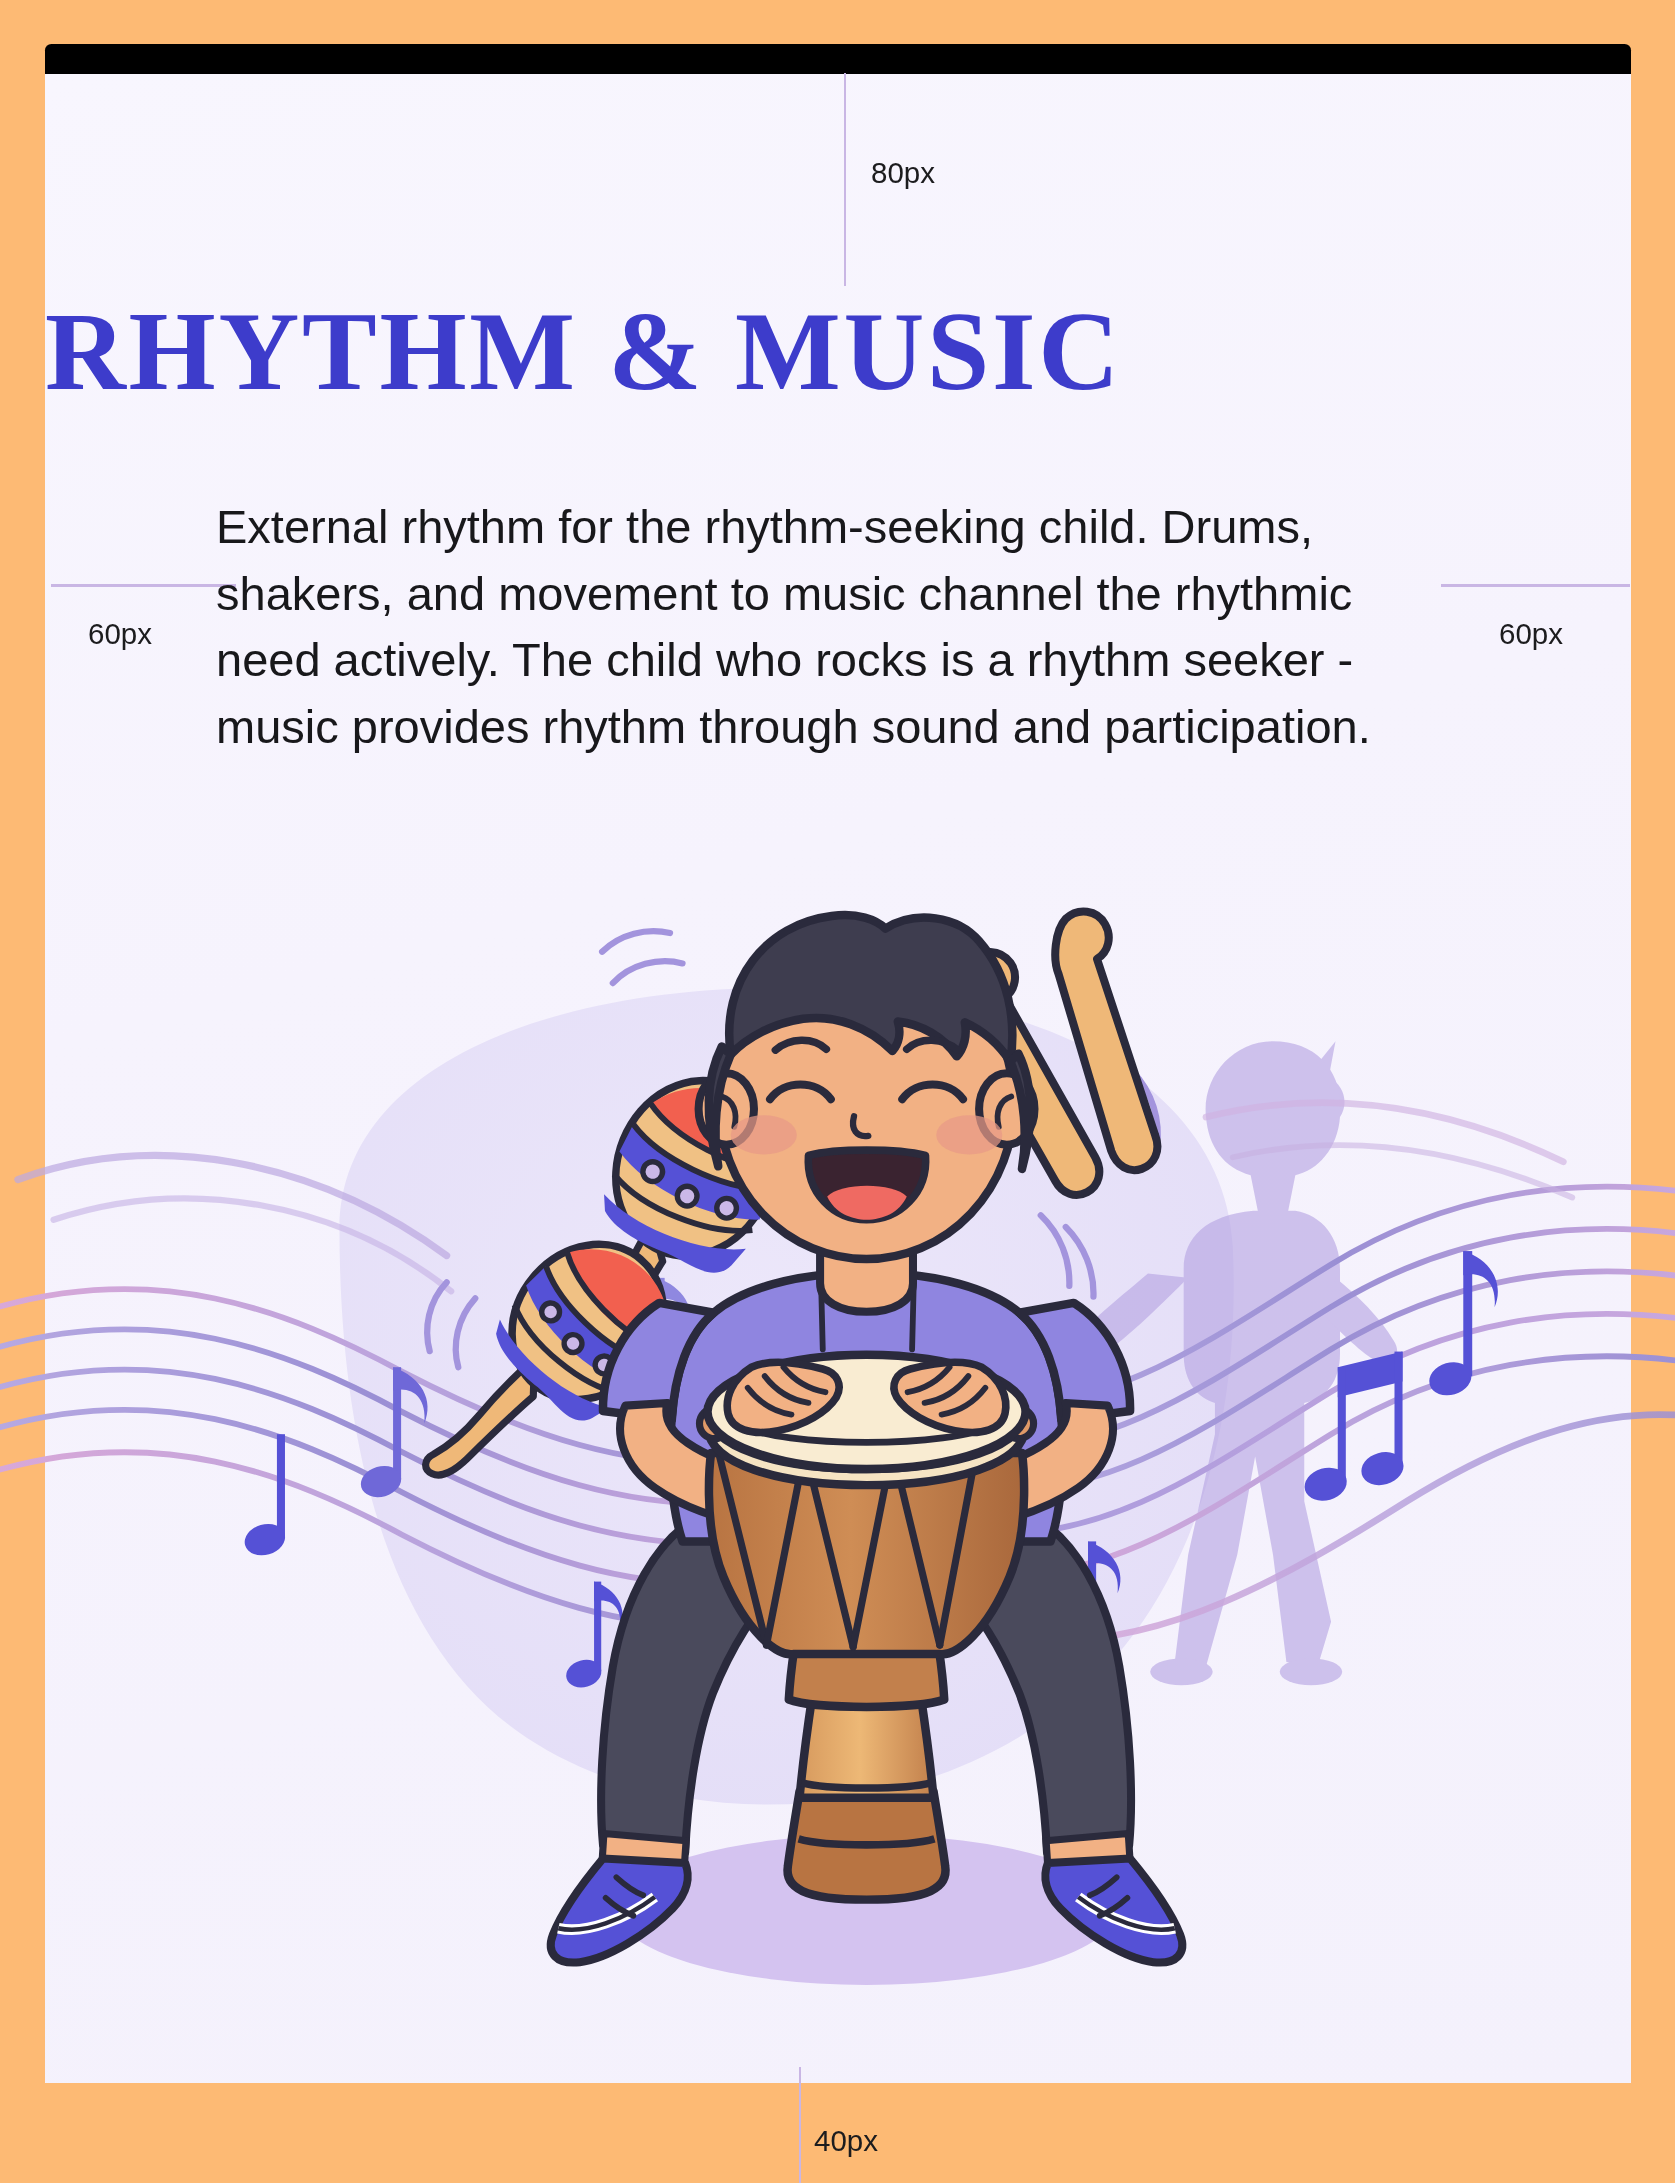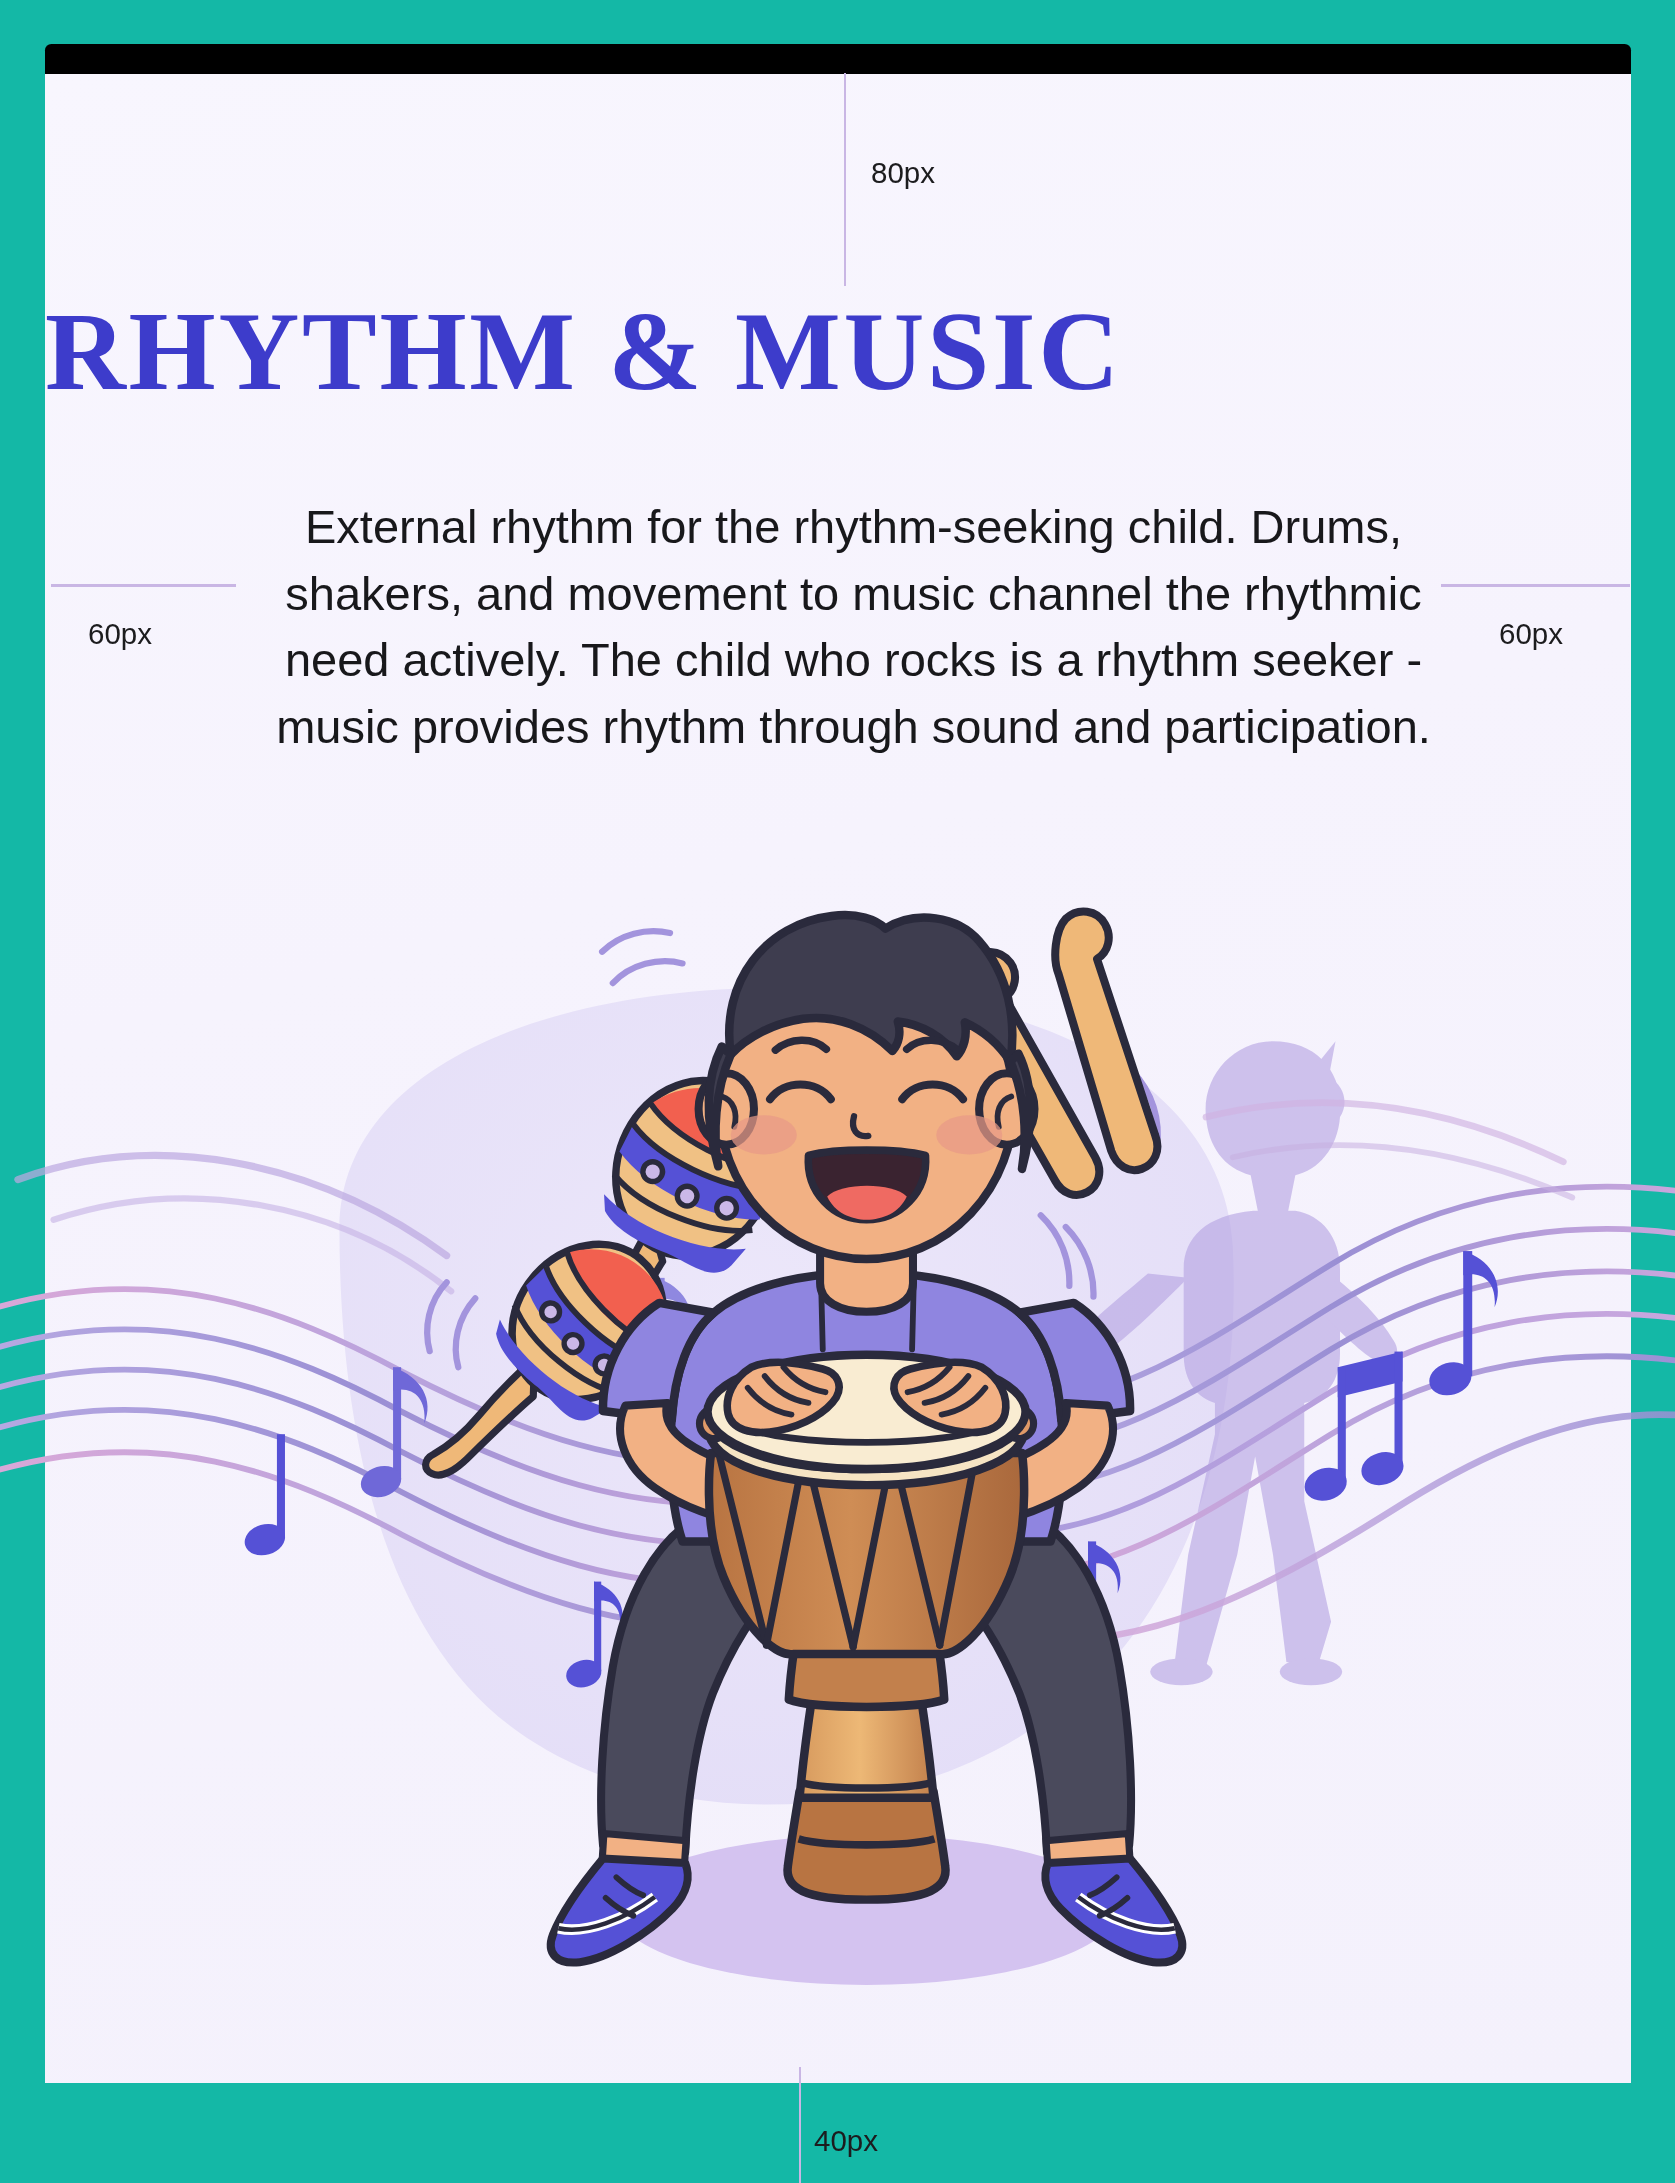--- a/index.html
+++ b/index.html
@@ -8,21 +8,21 @@
   body {
     background:#f4f0fd;
     font-family:"Liberation Sans", sans-serif;
     position:relative;
     overflow:hidden;
   }
   
   #page {
     position:absolute; inset:0;
     width:1675px; height:2183px;
-    background:#14b8a6;
+    background:#fdba74;
   }
   
   .card-bg {
     position:absolute;
     left:45px; top:73px;
     width:1586px; height:2010px;
     background:linear-gradient(165deg,#f8f6fe 0%,#f6f3fd 40%,#f4f1fc 100%);
   }
   
   .top-bar {
@@ -65,23 +65,23 @@
     font-weight:700;
     font-size:112px;
     line-height:1.0;
     color:#3d3ccb;
     letter-spacing:2.7px;
   }
 
   
   .body-copy {
     position:absolute;
-    left:228px; top:494px;
+    left:216px; top:494px;
     width:1251px;
-    text-align:center;
+    text-align:left;
     font-family:"Liberation Sans", sans-serif;
     font-size:47px;
     line-height:1.42;
     color:#18181b;
     font-weight:400;
   }
 
   
   .illo {
     position:absolute;

